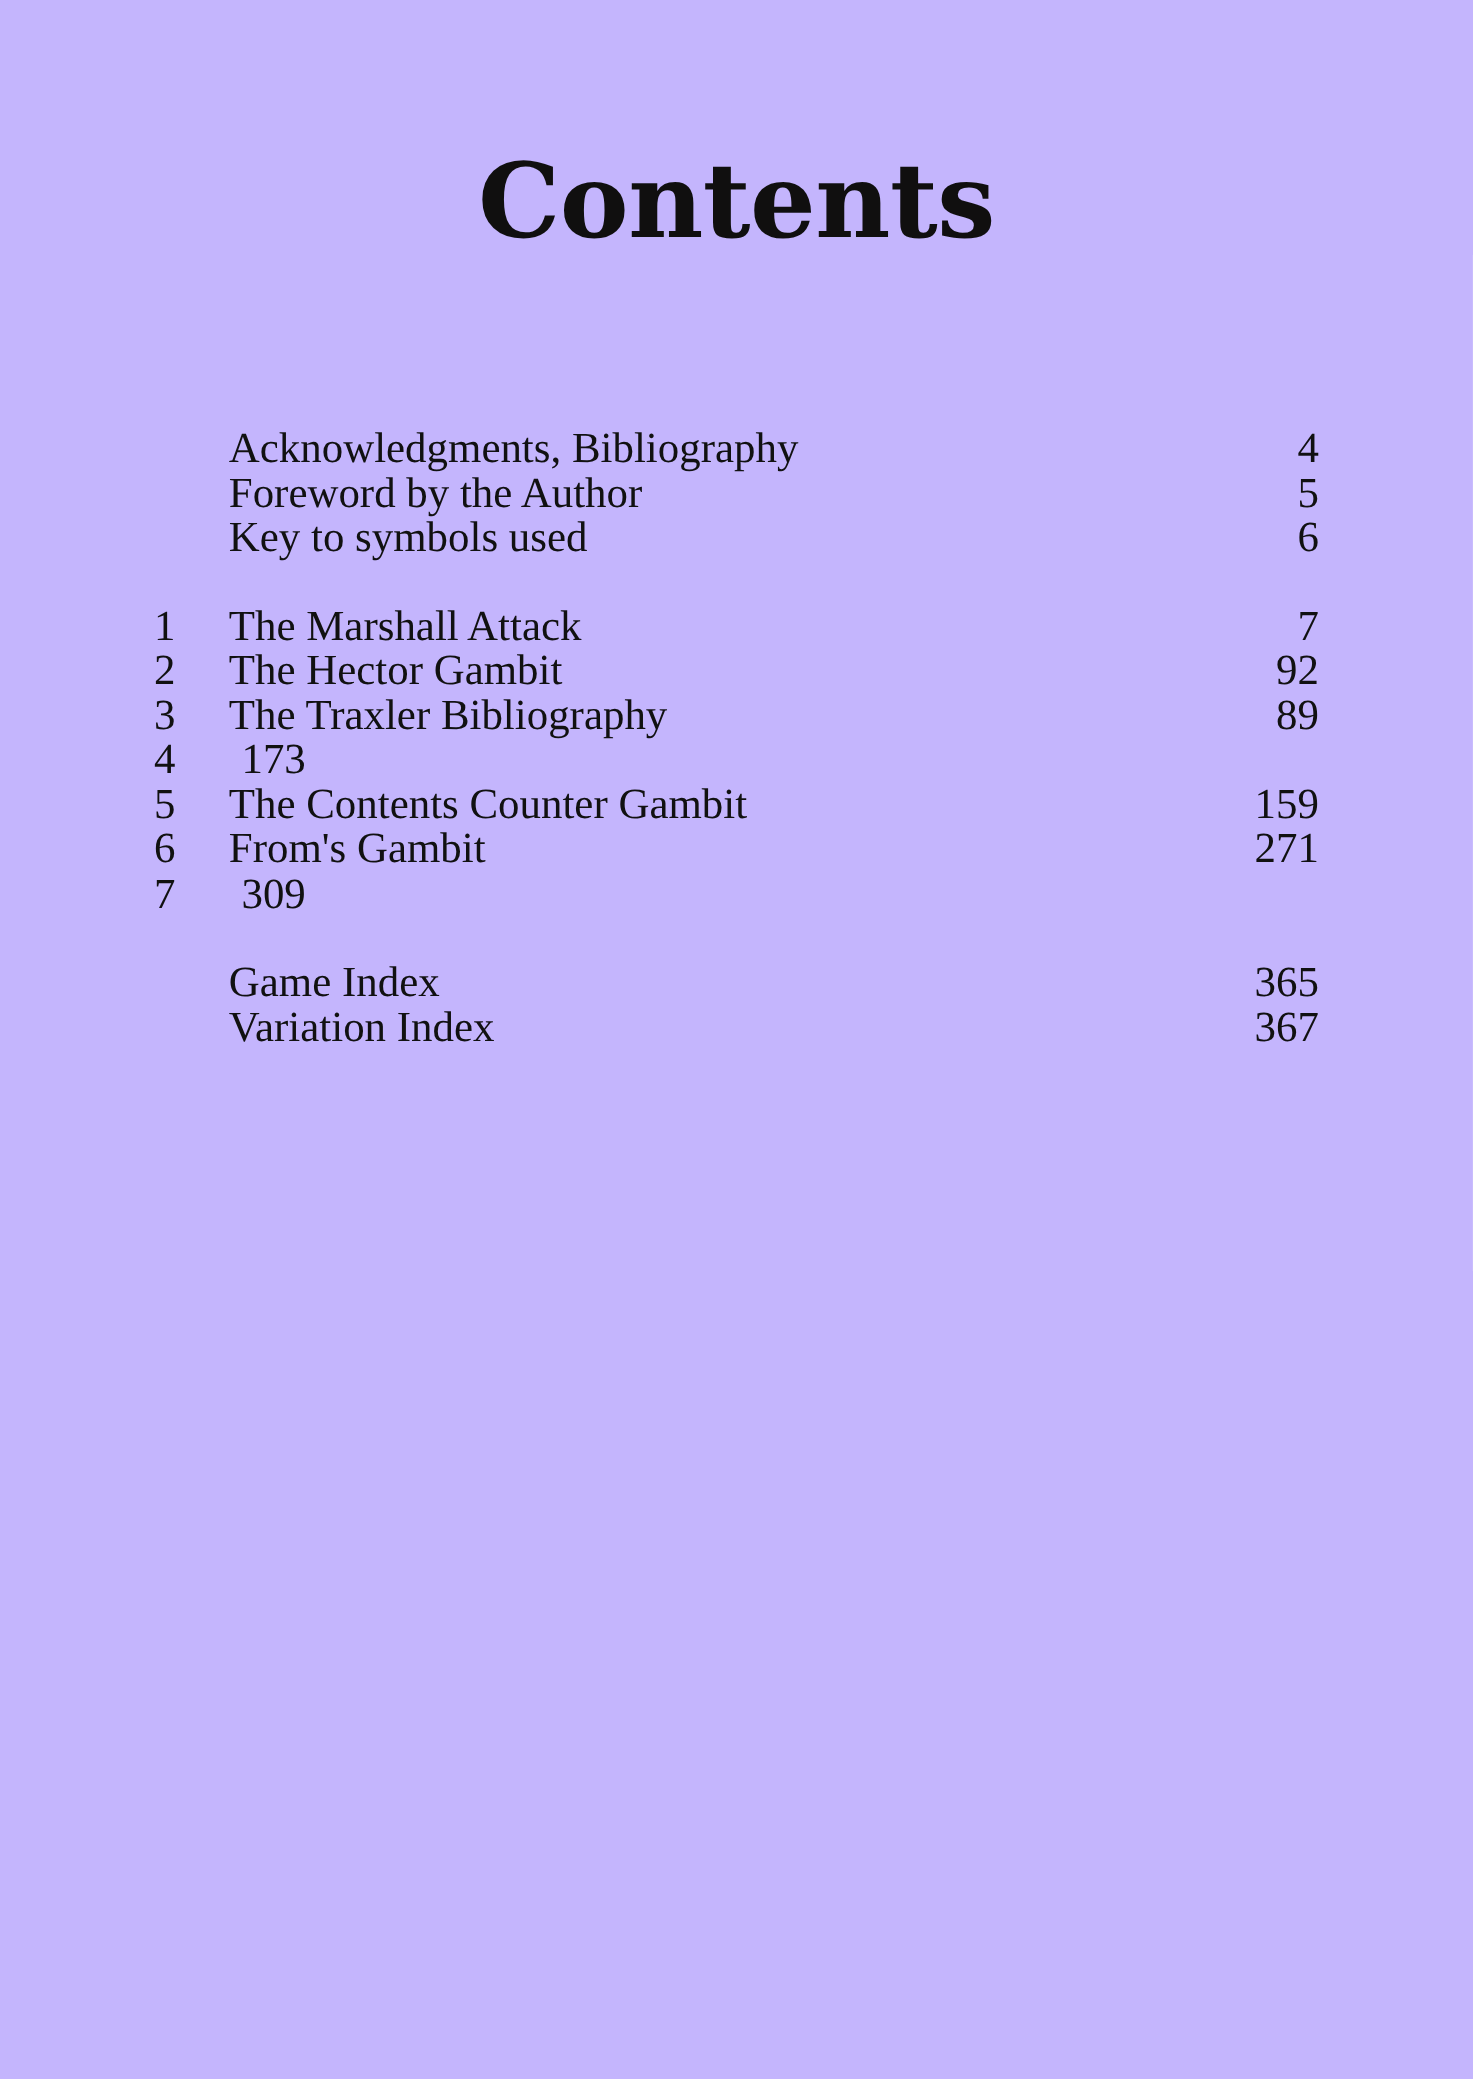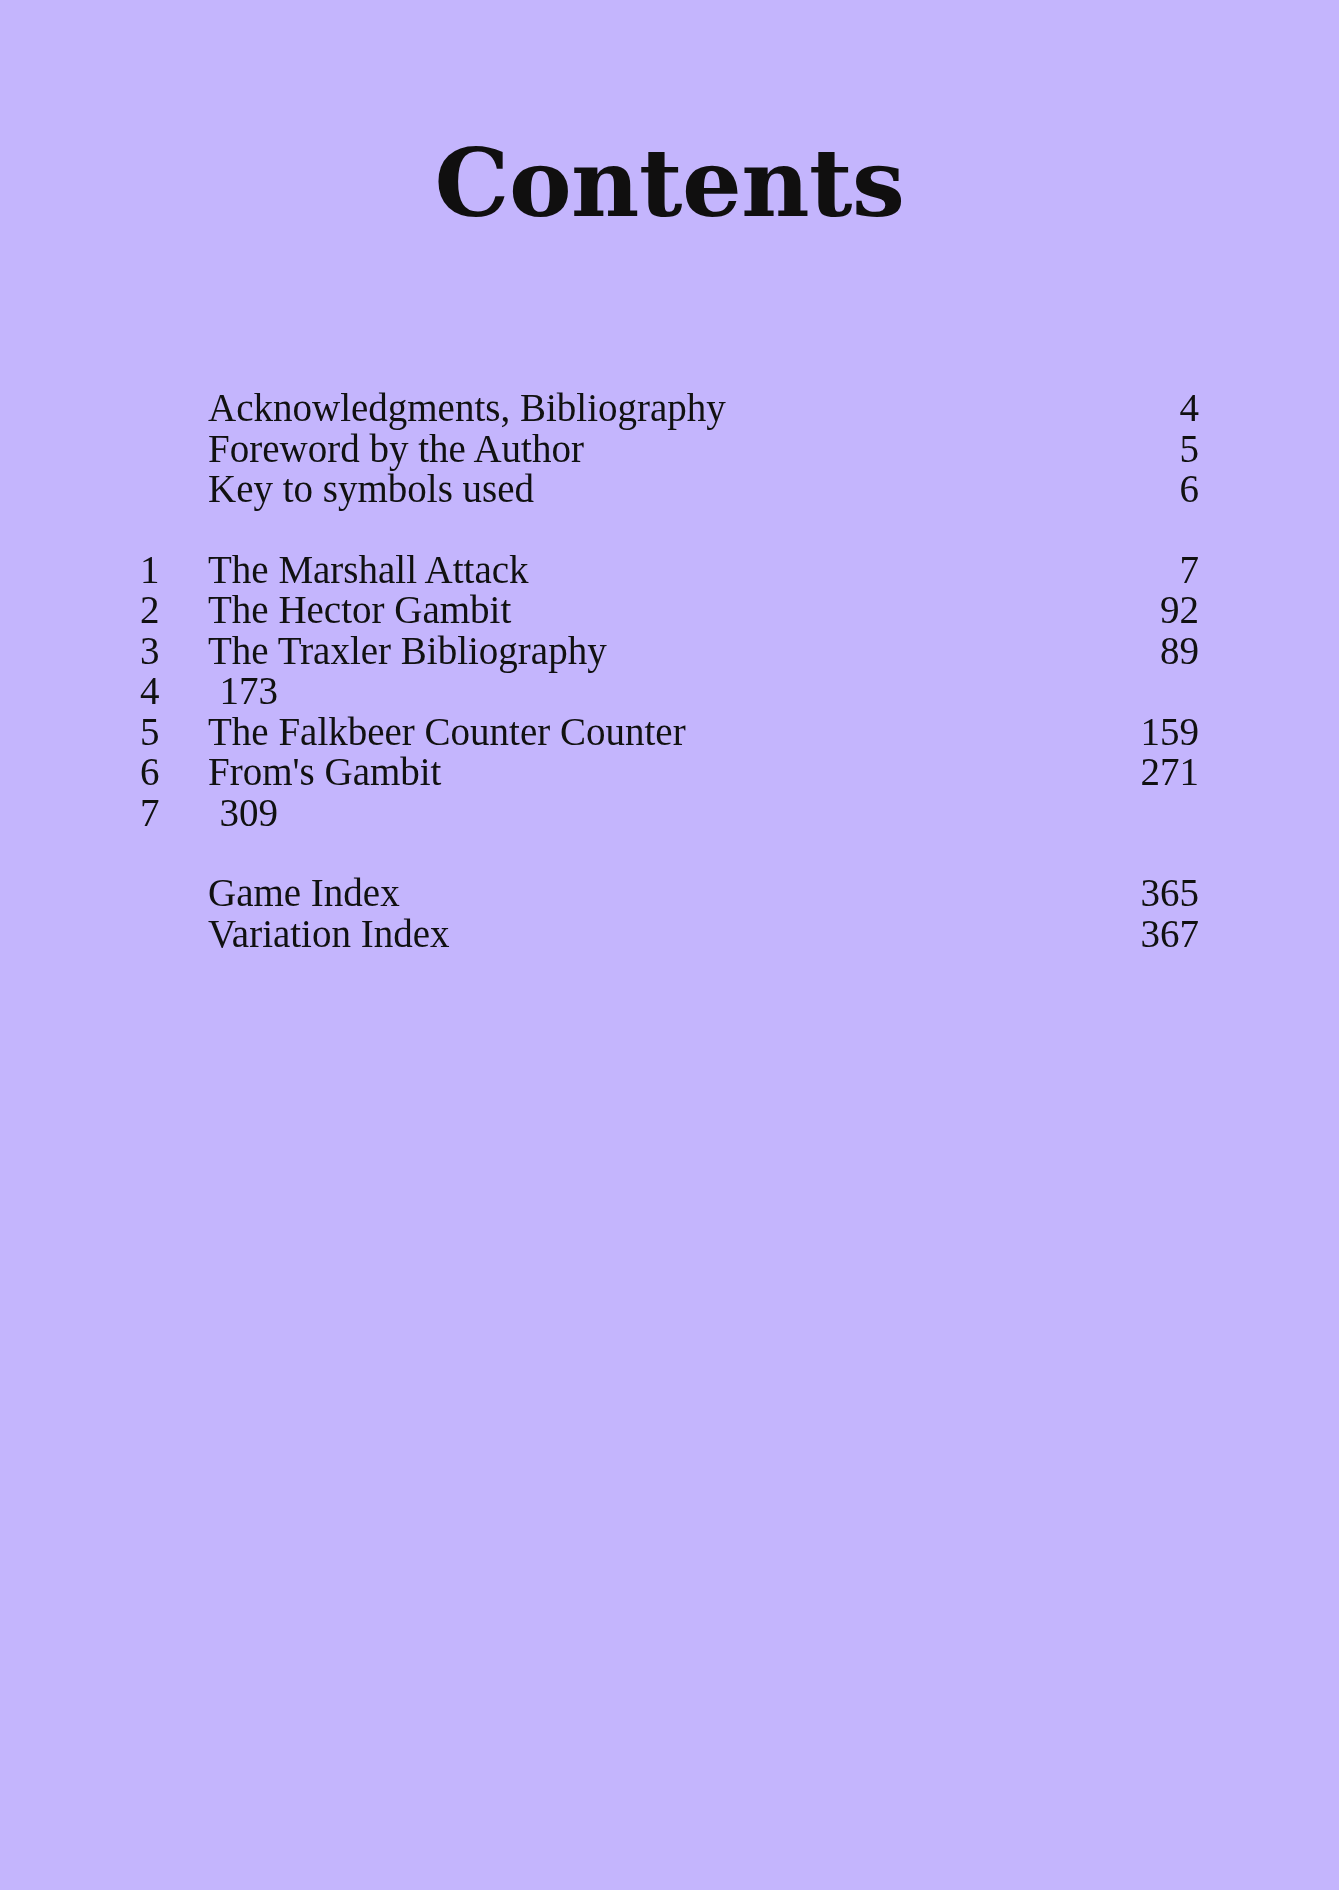--- a/index.html
+++ b/index.html
@@ -112,21 +112,21 @@
         <span class="toc-num">3</span>
         <span class="toc-label">The Traxler Bibliography</span>
         <span class="toc-page">89</span>
       </div>
       <div class="toc-row">
         <span class="toc-num">4</span>
         <span class="toc-page">173</span>
       </div>
       <div class="toc-row">
         <span class="toc-num">5</span>
-        <span class="toc-label">The Falkbeer Counter Counter</span>
+        <span class="toc-label">The Contents Counter Gambit</span>
         <span class="toc-page">159</span>
       </div>
       <div class="toc-row">
         <span class="toc-num">6</span>
         <span class="toc-label">From's Gambit</span>
         <span class="toc-page">271</span>
       </div>
       <div class="toc-row">
         <span class="toc-num">7</span>
         <span class="toc-page">309</span>

